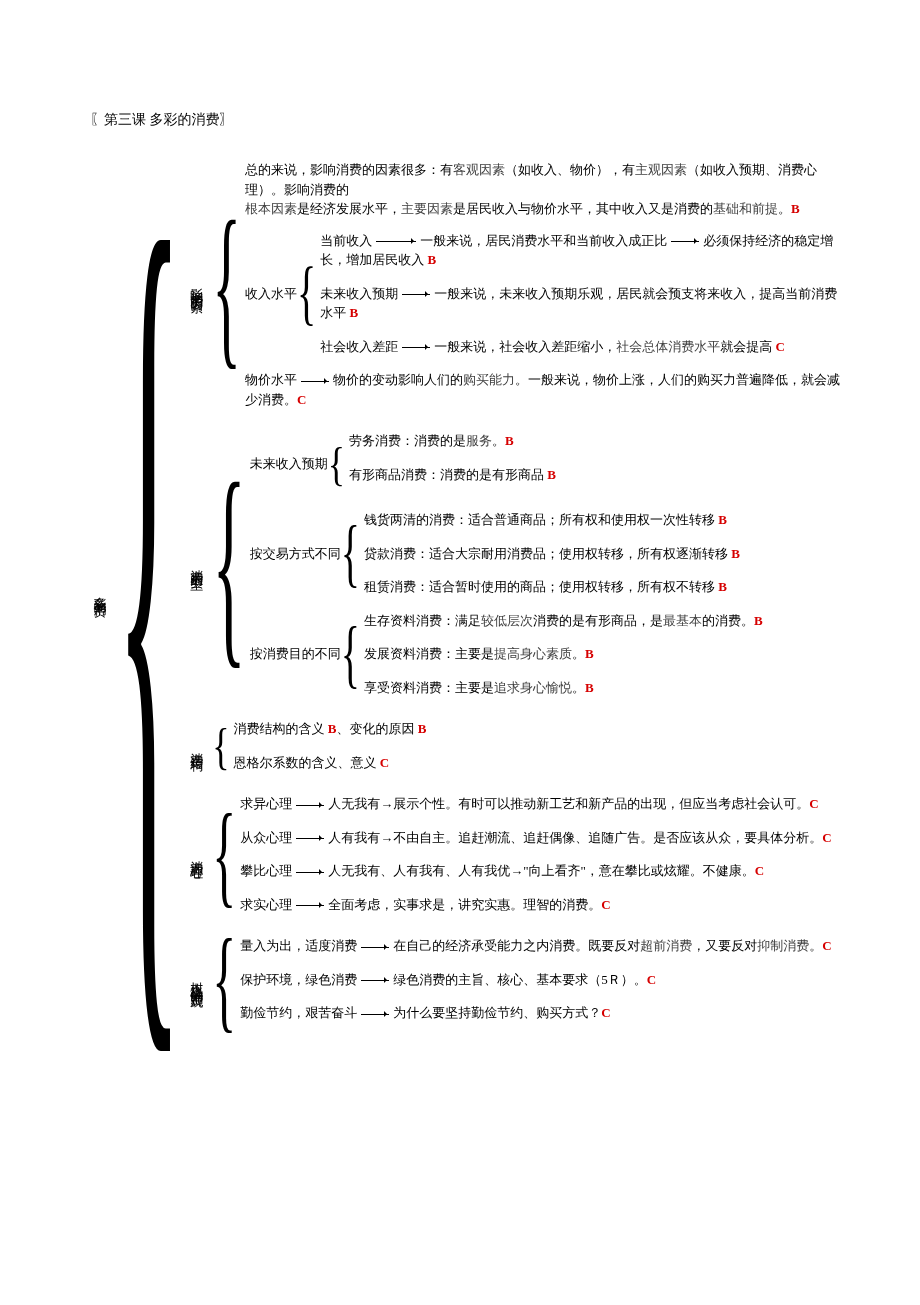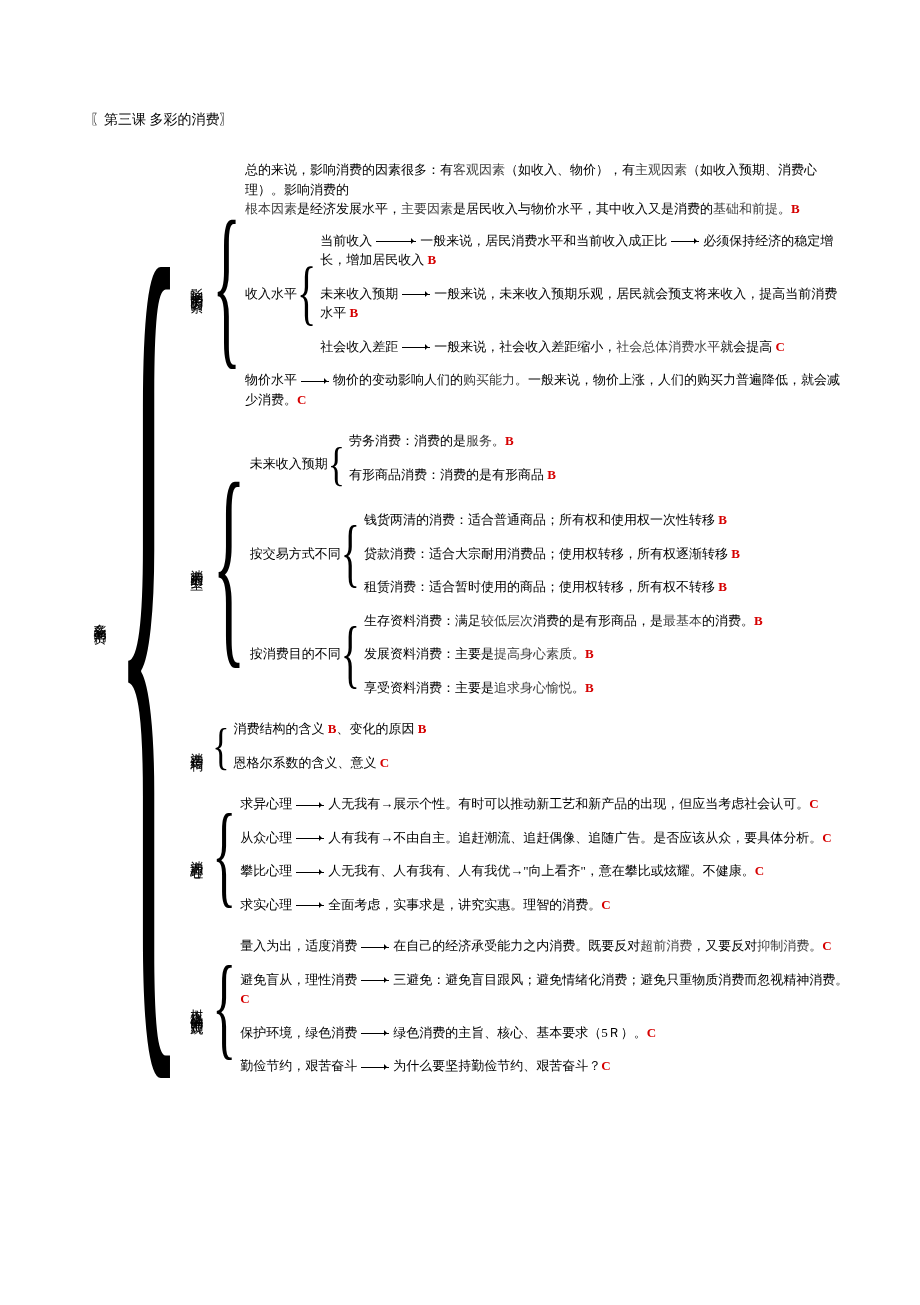--- a/index.html
+++ b/index.html
@@ -166,22 +166,21 @@
         <div class="line"><span>攀比心理</span><span class="arrow short"></span><span>人无我有、人有我有、人有我优→"向上看齐"，意在攀比或炫耀。不健康。</span><span class="red">C</span></div>
         <div class="line"><span>求实心理</span><span class="arrow short"></span><span>全面考虑，实事求是，讲究实惠。理智的消费。</span><span class="red">C</span></div>
       </div>
     </div>
 
     <div class="parent-row">
       <div class="vlabel">树立正确的消费观</div>
       <div class="brace" style="font-size:50px;transform:scaleY(2.3);line-height:0;">{</div>
       <div class="content">
         <div class="line"><span>量入为出，适度消费</span><span class="arrow short"></span><span>在自己的经济承受能力之内消费。既要反对</span><span class="hl">超前消费</span><span>，又要反对</span><span class="hl">抑制消费</span><span>。</span><span class="red">C</span></div>
-        <div class="line"><span>避免盲从，理性消费</span><span class="arrow short"></span><span>三避免：避免盲目跟风；避免情绪化消费；避免只重物质消费而忽视精神消费。</span><span class="red">C</span></div>
         <div class="line"><span>保护环境，绿色消费</span><span class="arrow short"></span><span>绿色消费的主旨、核心、基本要求（5Ｒ）。</span><span class="red">C</span></div>
-        <div class="line"><span>勤俭节约，艰苦奋斗</span><span class="arrow short"></span><span>为什么要坚持勤俭节约、艰苦奋斗？</span><span class="red">C</span></div>
+        <div class="line"><span>勤俭节约，艰苦奋斗</span><span class="arrow short"></span><span>为什么要坚持勤俭节约、购买方式？</span><span class="red">C</span></div>
       </div>
     </div>
 
   </div>
 </div>
 
 </div>
 
 </body></html>

